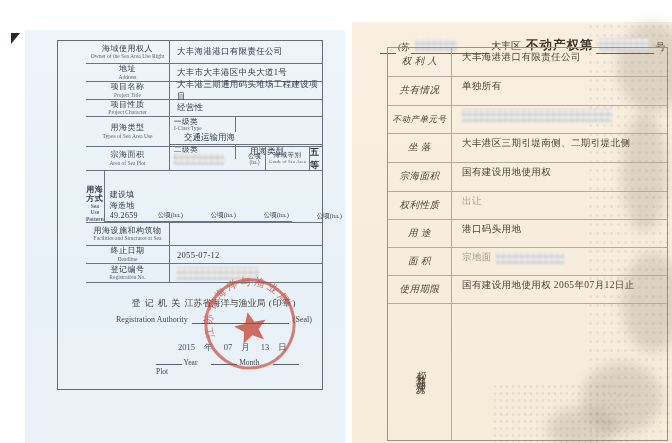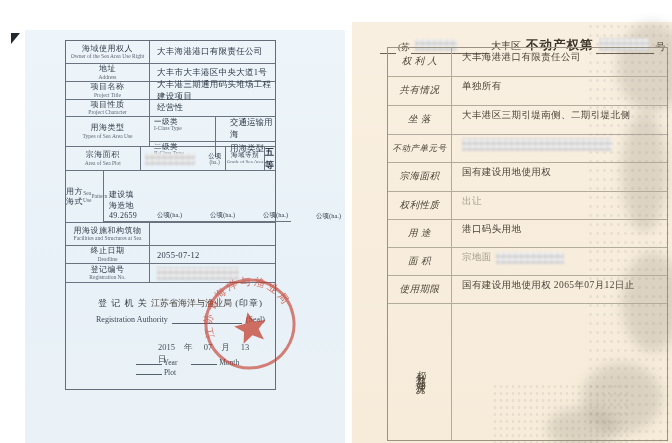--- a/index.html
+++ b/index.html
@@ -5,51 +5,51 @@
   * { margin:0; padding:0; box-sizing:border-box; }
   html,body { width:672px; height:443px; overflow:hidden; }
   body { position:relative; background:#ffffff; font-family:"Liberation Serif","DejaVu Serif",serif; }
 
   
   .page-left { position:absolute; left:25px; top:30px; width:320px; height:413px;
     background:linear-gradient(180deg,#edf5fa 0%,#e8f1f7 60%,#eaf2f7 100%); }
   .corner-mark { position:absolute; left:-14px; top:3px; width:9px; height:11px;
     background:#22282e; clip-path:polygon(0 0,100% 0,0 100%); }
 
-  .ltable { position:absolute; left:40px; top:10px; width:211px; height:350px;
-    border:1px solid #646c77; background:transparent; }
+  .ltable { position:absolute; left:32px; top:10px; width:266px; height:350px;
+    border:1px solid #646c77; background:transparent;padding-left:28px; }
   .lrow { display:flex; border-bottom:1px solid #6b7380; }
   .llab { width:84px; border-right:1px solid #6b7380; display:flex; flex-direction:column;
     align-items:center; justify-content:center; text-align:center; line-height:1.1; padding:1px 2px; }
   .lcn { font-size:8px; color:#333d49; letter-spacing:.5px; }
   .len { font-size:5.5px; color:#5d6775; }
   .lval { flex:1; display:flex; align-items:center; padding-left:7px; font-size:8.5px; color:#2d3744; letter-spacing:.3px; }
 
   .lsub { flex:1; display:flex; flex-direction:column; }
   .lsubrow { flex:1; display:flex; }
-  .lsubrow.first { border-bottom:1px solid #6b7380; }
+  .lsubrow.first { border-bottom:1px solid #6b7380;flex-direction:column; }
   .lsubtype { width:66px; border-right:1px solid #6b7380; padding:1px 0 0 4px; line-height:1.05; }
   .lsubtype .lcn { font-size:7.5px; text-align:left; }
   .lsubtype .len { font-size:5.5px; text-align:left; }
   .lsubval { flex:1; display:flex; align-items:center; padding-left:6px; font-size:8.5px; color:#2d3744;margin-left:8px; }
 
   .larea { width:96px; border-right:1px solid #6b7380; display:flex; align-items:center;
     justify-content:space-between; padding:0 4px; }
   .lunit { text-align:center; line-height:1.1; }
   .lunit .u1 { font-size:6.5px; color:#39434f; }
   .lunit .u2 { font-size:5.5px; color:#5d6775; }
   .lgradelab { width:44px; border-right:1px solid #6b7380; display:flex; flex-direction:column;
     align-items:center; justify-content:center; line-height:1.05; text-align:center; }
   .lgradelab .lcn { font-size:6.5px; }
   .lgradelab .len { font-size:5px; }
   .lgradeval { flex:1; display:flex; align-items:center; justify-content:center;
     font-size:9px; color:#2d3744; font-weight:bold; letter-spacing:1px; }
 
-  .llab-narrow { width:38px; border-right:1px solid #6b7380; display:flex; flex-direction:row;
-    align-items:center; justify-content:space-between; line-height:1.15; text-align:center; }
+  .llab-narrow { width:38px; border-right:1px solid #6b7380; display:flex; flex-direction:column;
+    align-items:center; justify-content:flex-end; line-height:1.15; text-align:center;font-weight:bold; }
   .pattern-rows { flex:1; display:flex; flex-direction:row; }
   .prow { flex:1; display:flex; align-items:flex-end; border-bottom:1px solid #6b7380; }
   .prow.last { border-bottom:none; }
   .ptext { flex:1; font-size:8px; color:#2d3744; padding:0 0 1px 5px; letter-spacing:.3px; }
   .punit { width:48px; font-size:6.5px; color:#39434f; text-align:right; padding:0 3px 1px 0; }
 
   .lbottom { position:relative; height:106px; }
   .auth1 { position:absolute; top:14px; left:26px; right:6px; text-align:center;
     font-size:9px; color:#343b45; letter-spacing:1px; white-space:nowrap; }
   .auth1 .authname { color:#4d4640; letter-spacing:0; }
@@ -301,29 +301,29 @@
 
   <div class="rtable">
     <div class="rrow" style="height:29px">
       <div class="rlab">权 利 人</div>
       <div class="rval">大丰海港港口有限责任公司</div>
     </div>
     <div class="rrow" style="height:29px">
       <div class="rlab">共有情况</div>
       <div class="rval">单独所有</div>
     </div>
+    <div class="rrow" style="height:28px">
+      <div class="rlab" style="font-size:8.5px">不动产单元号</div>
+      <div class="rval">
+        <span class="redact" style="width:150px;height:13px"></span>
+      </div>
+    </div>
     <div class="rrow" style="height:29px">
       <div class="rlab">坐    落</div>
       <div class="rval">大丰港区三期引堤南侧、二期引堤北侧</div>
-    </div>
-    <div class="rrow" style="height:28px">
-      <div class="rlab" style="font-size:8.5px">不动产单元号</div>
-      <div class="rval">
-        <span class="redact" style="width:150px;height:13px"></span>
-      </div>
     </div>
     <div class="rrow" style="height:29px">
       <div class="rlab">宗海面积</div>
       <div class="rval">国有建设用地使用权</div>
     </div>
     <div class="rrow" style="height:28px">
       <div class="rlab">权利性质</div>
       <div class="rval faded">出让</div>
     </div>
     <div class="rrow" style="height:28px">

